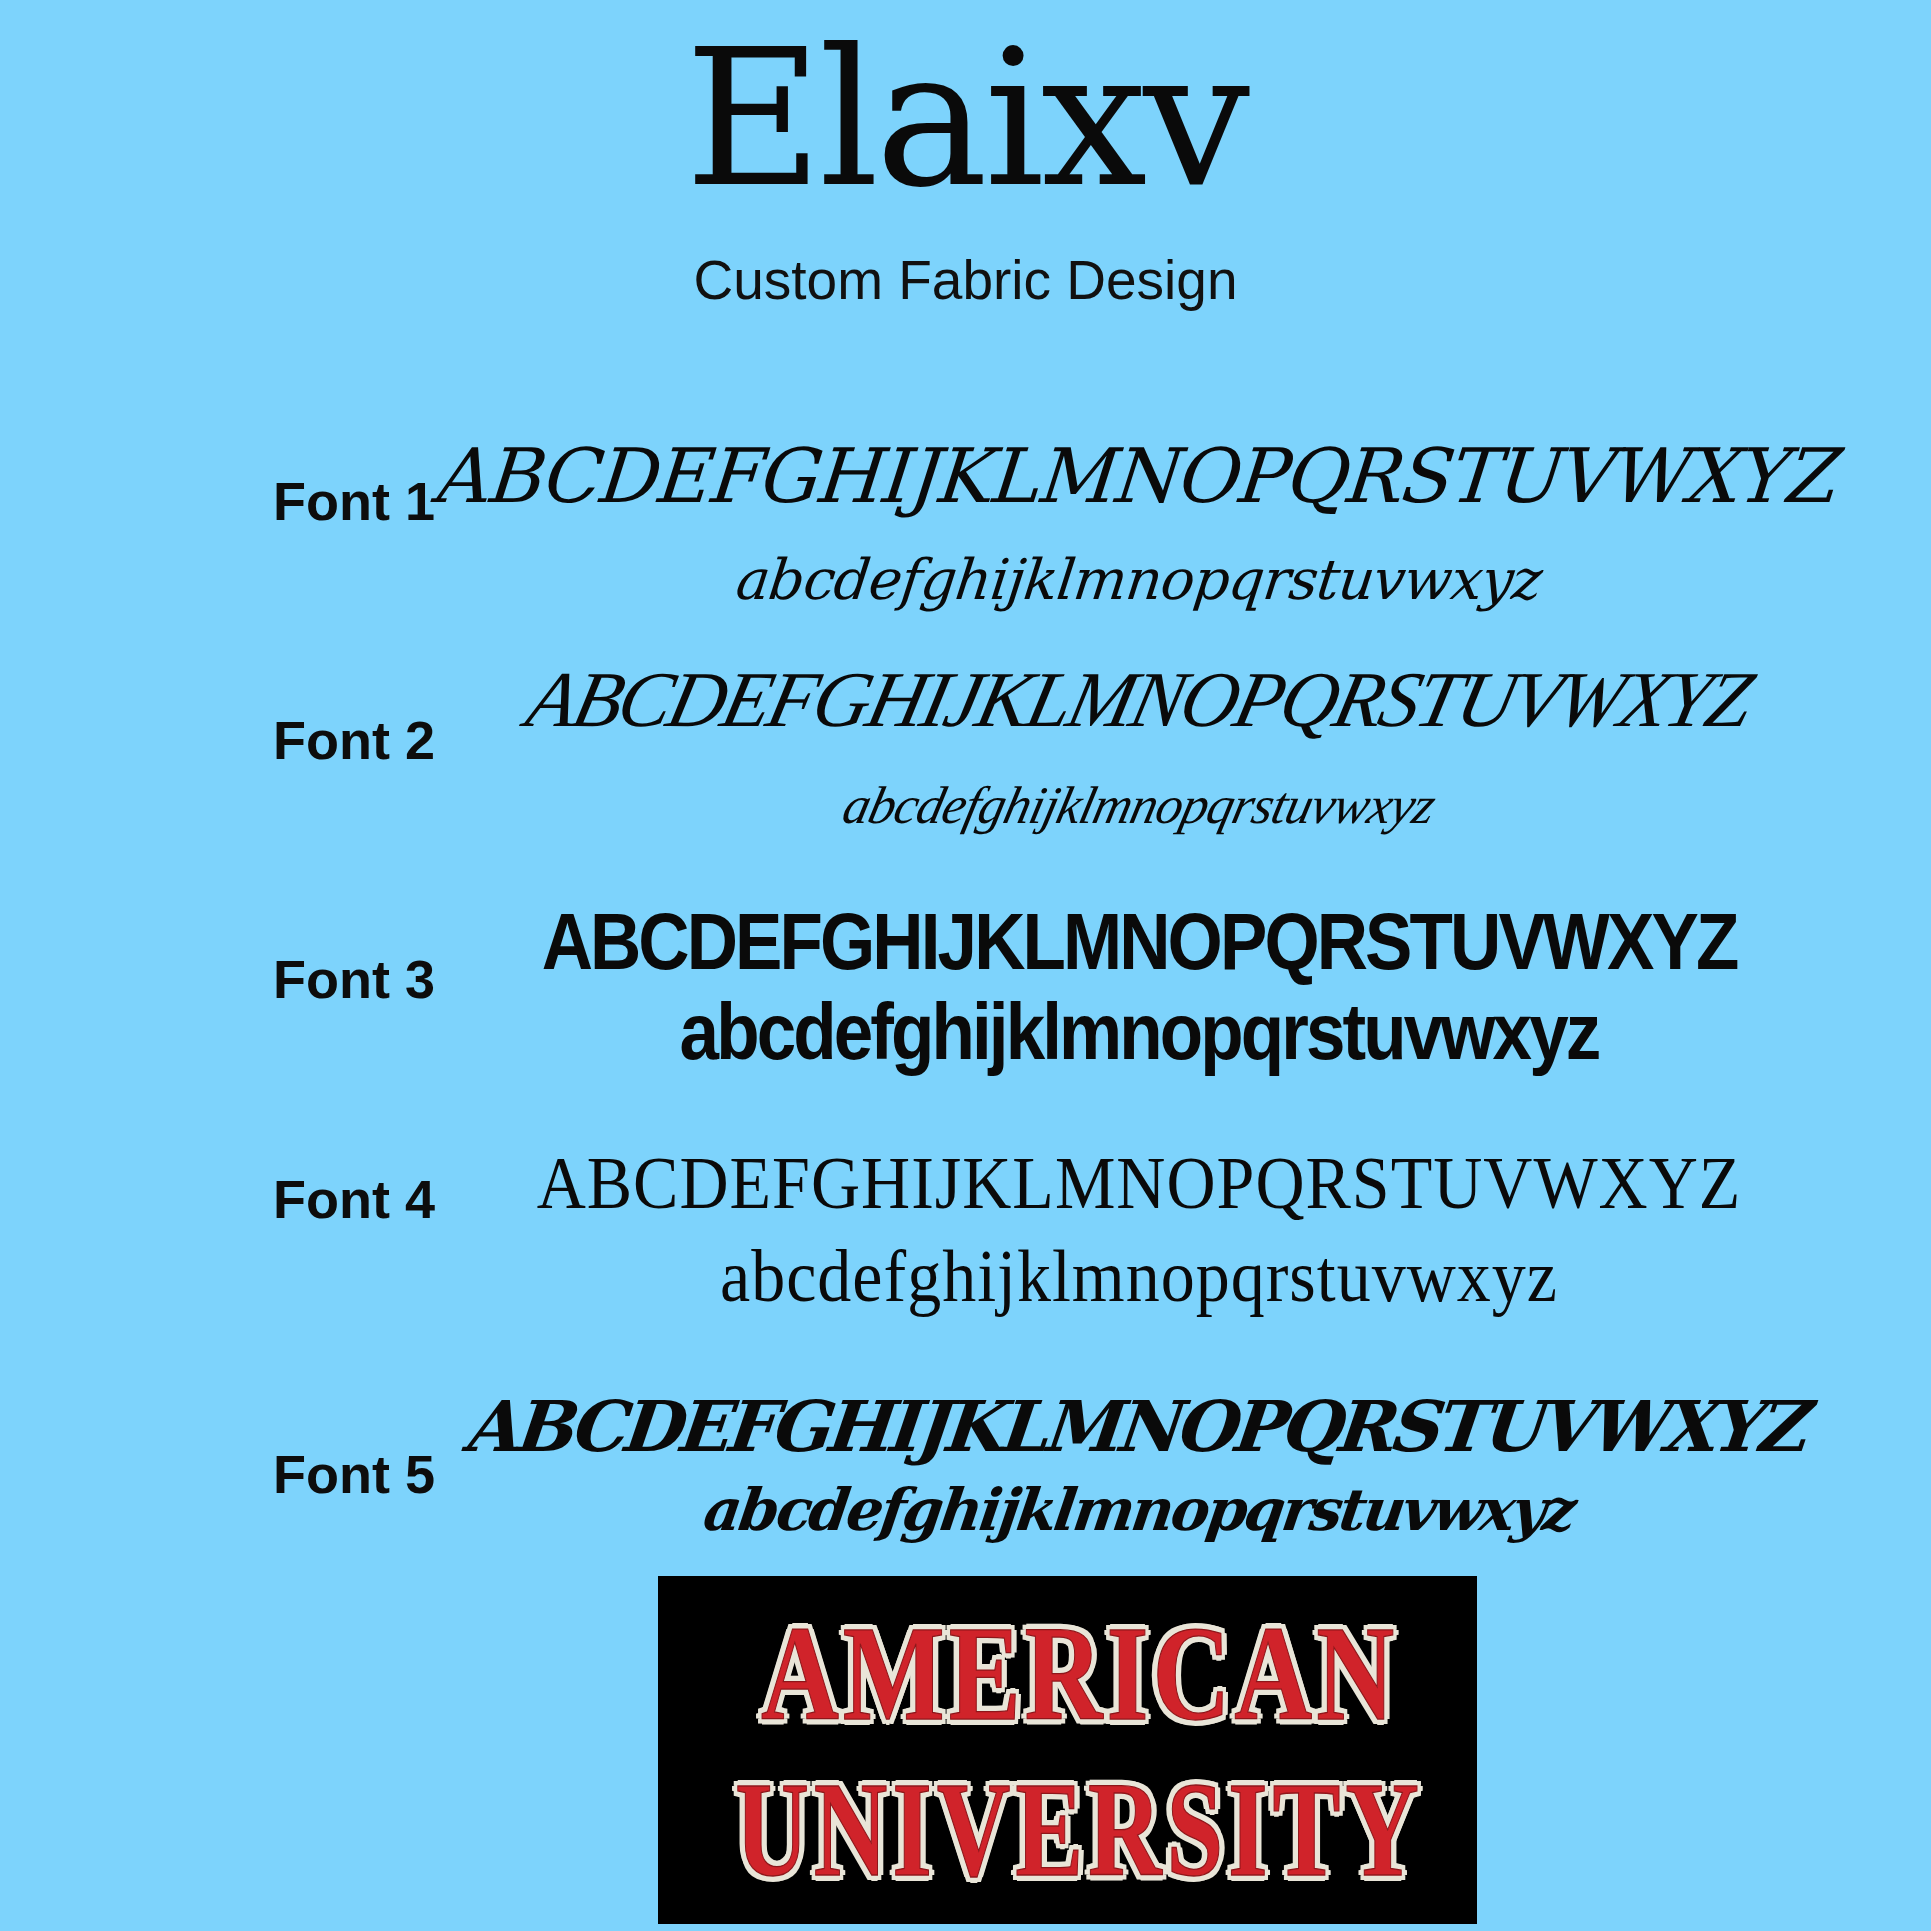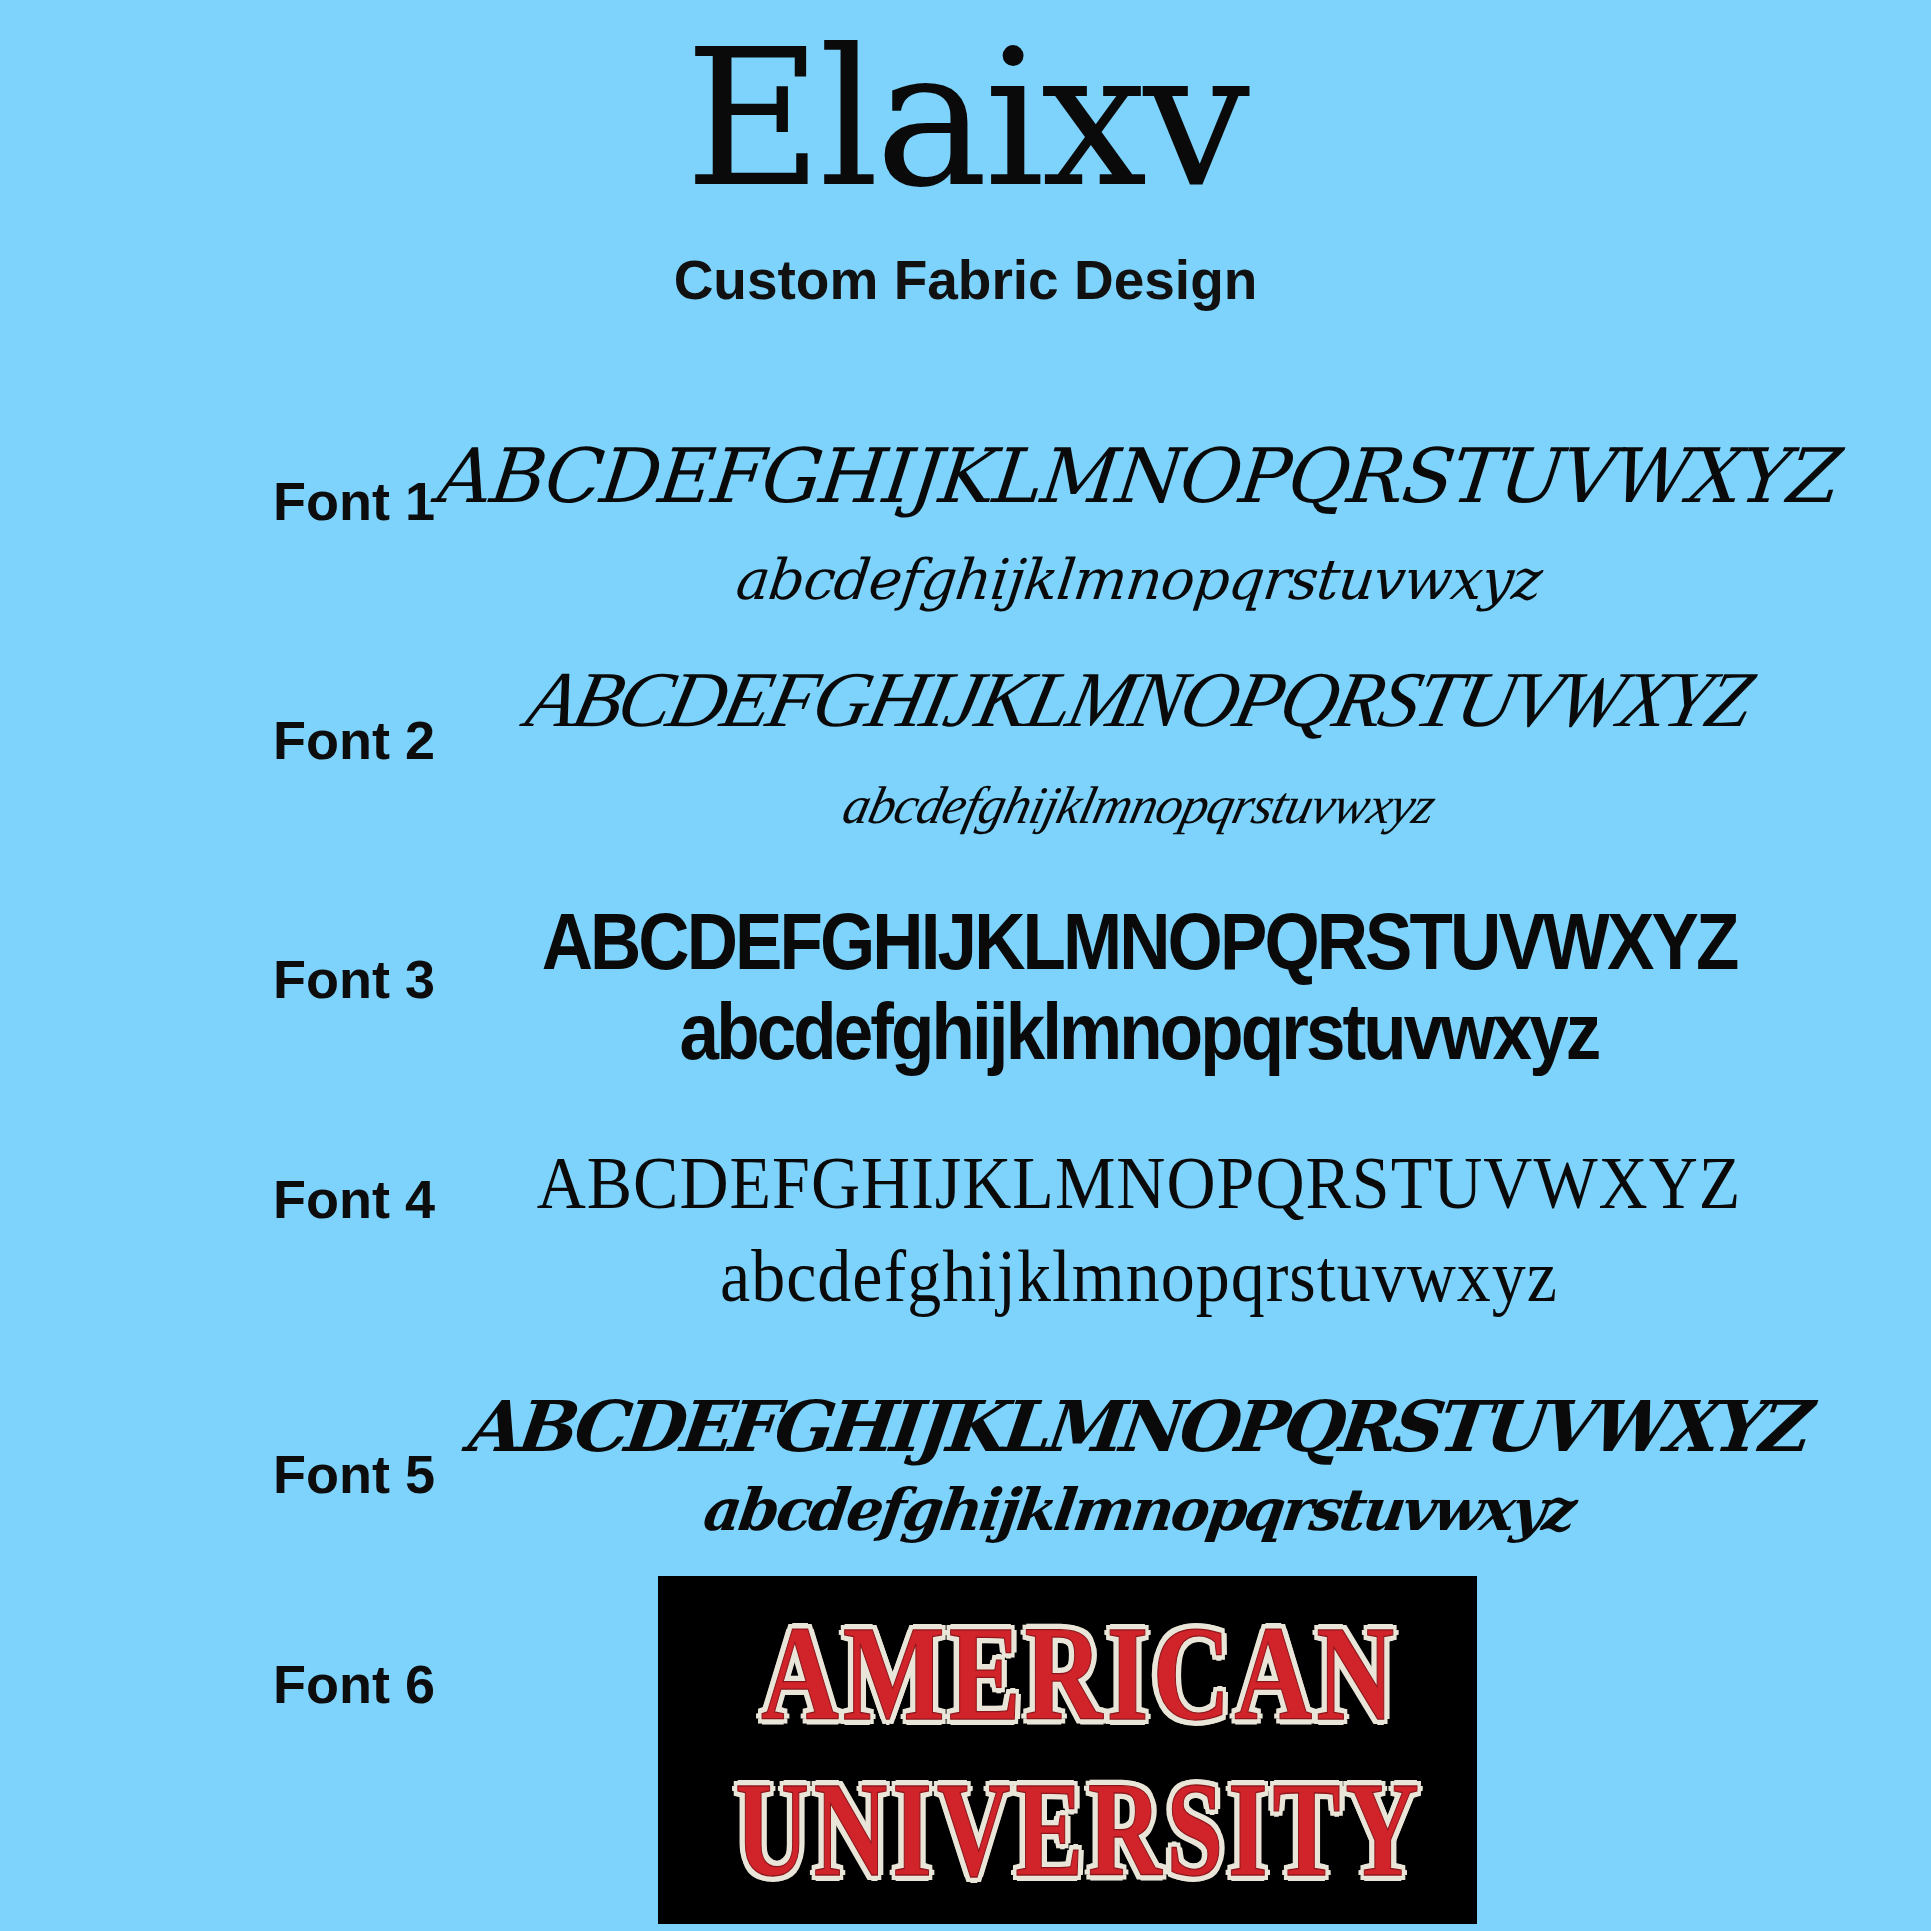--- a/index.html
+++ b/index.html
@@ -26,21 +26,21 @@
     line-height: 210px;
     letter-spacing: -3.9px;
     color: #0a0a0a;
   }
   .brand-subtitle {
     position: absolute;
     top: 243px; left: 0;
     width: 100%;
     text-align: center;
     font-family: "Liberation Sans", sans-serif;
-    font-weight: 700;
+    font-weight: 400;
     font-size: 55px;
     line-height: 75px;
     color: #111111;
   }
 
   
   .row-label {
     position: absolute;
     left: 273px;
     width: 309px;
@@ -228,20 +228,19 @@
     <span class="spec-line s4-upper">ABCDEFGHIJKLMNOPQRSTUVWXYZ</span>
     <span class="spec-line s4-lower">abcdefghijklmnopqrstuvwxyz</span>
   </div>
 
   <span class="row-label label-5">Font 5</span>
   <div class="specimen spec-5">
     <span class="spec-line s5-upper">ABCDEFGHIJKLMNOPQRSTUVWXYZ</span>
     <span class="spec-line s5-lower">abcdefghijklmnopqrstuvwxyz</span>
   </div>
 
-  <span class="row-label label-6">Font 6</span>
   <div class="patch" style="background: rgb(0, 0, 0); --letter-color: #d0232a; --outline-color: #e9e5d8;">
     <span class="patch-line patch-line1">AMERICAN</span>
     <span class="patch-line patch-line2">UNIVERSITY</span>
   </div>
 
 </div>
 
 
 </body></html>

